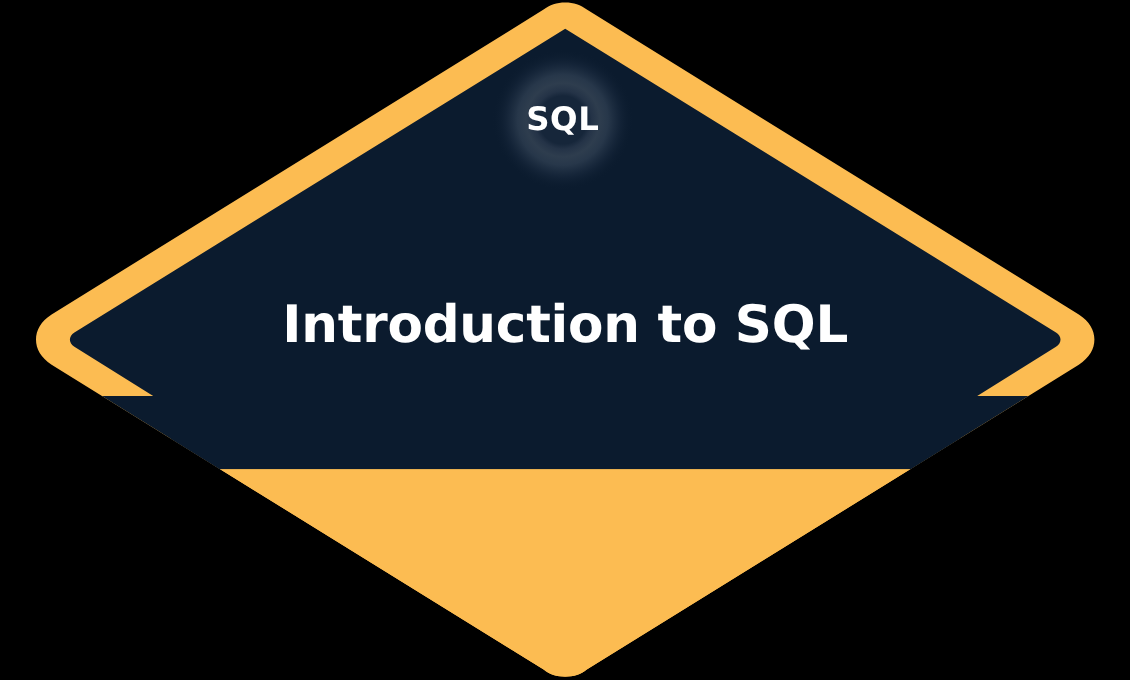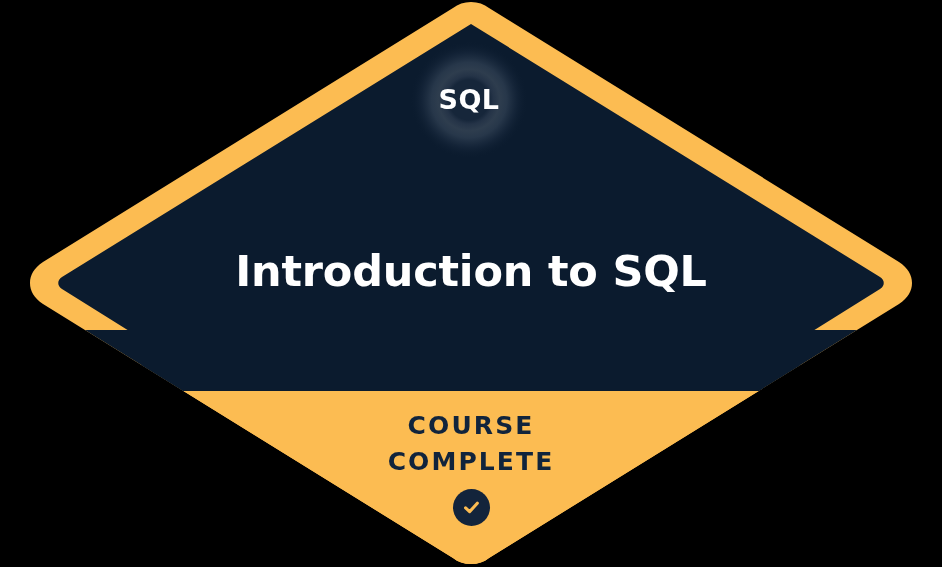--- a/index.html
+++ b/index.html
@@ -178,24 +178,15 @@
   </svg>
 
   <div class="overlay-layer">
 
     <div id="sql-emblem">
       <span id="sql-emblem-label">SQL</span>
     </div>
 
     <div id="course-title">Introduction to SQL</div>
 
-    <div id="completion-block">
-      <div class="completion-line">COURSE</div>
-      <div class="completion-line">COMPLETE</div>
-      <div id="check-badge">
-        <svg width="21" height="21" viewBox="0 0 21 21" aria-hidden="true">
-          <path d="M4.6 10.9 L8.6 14.7 L16.3 6.2" fill="none" stroke="#fcbc52" stroke-width="3.1" stroke-linecap="round" stroke-linejoin="round"></path>
-        </svg>
-      </div>
-    </div>
 
   </div>
 </div>
 
 </body></html>

